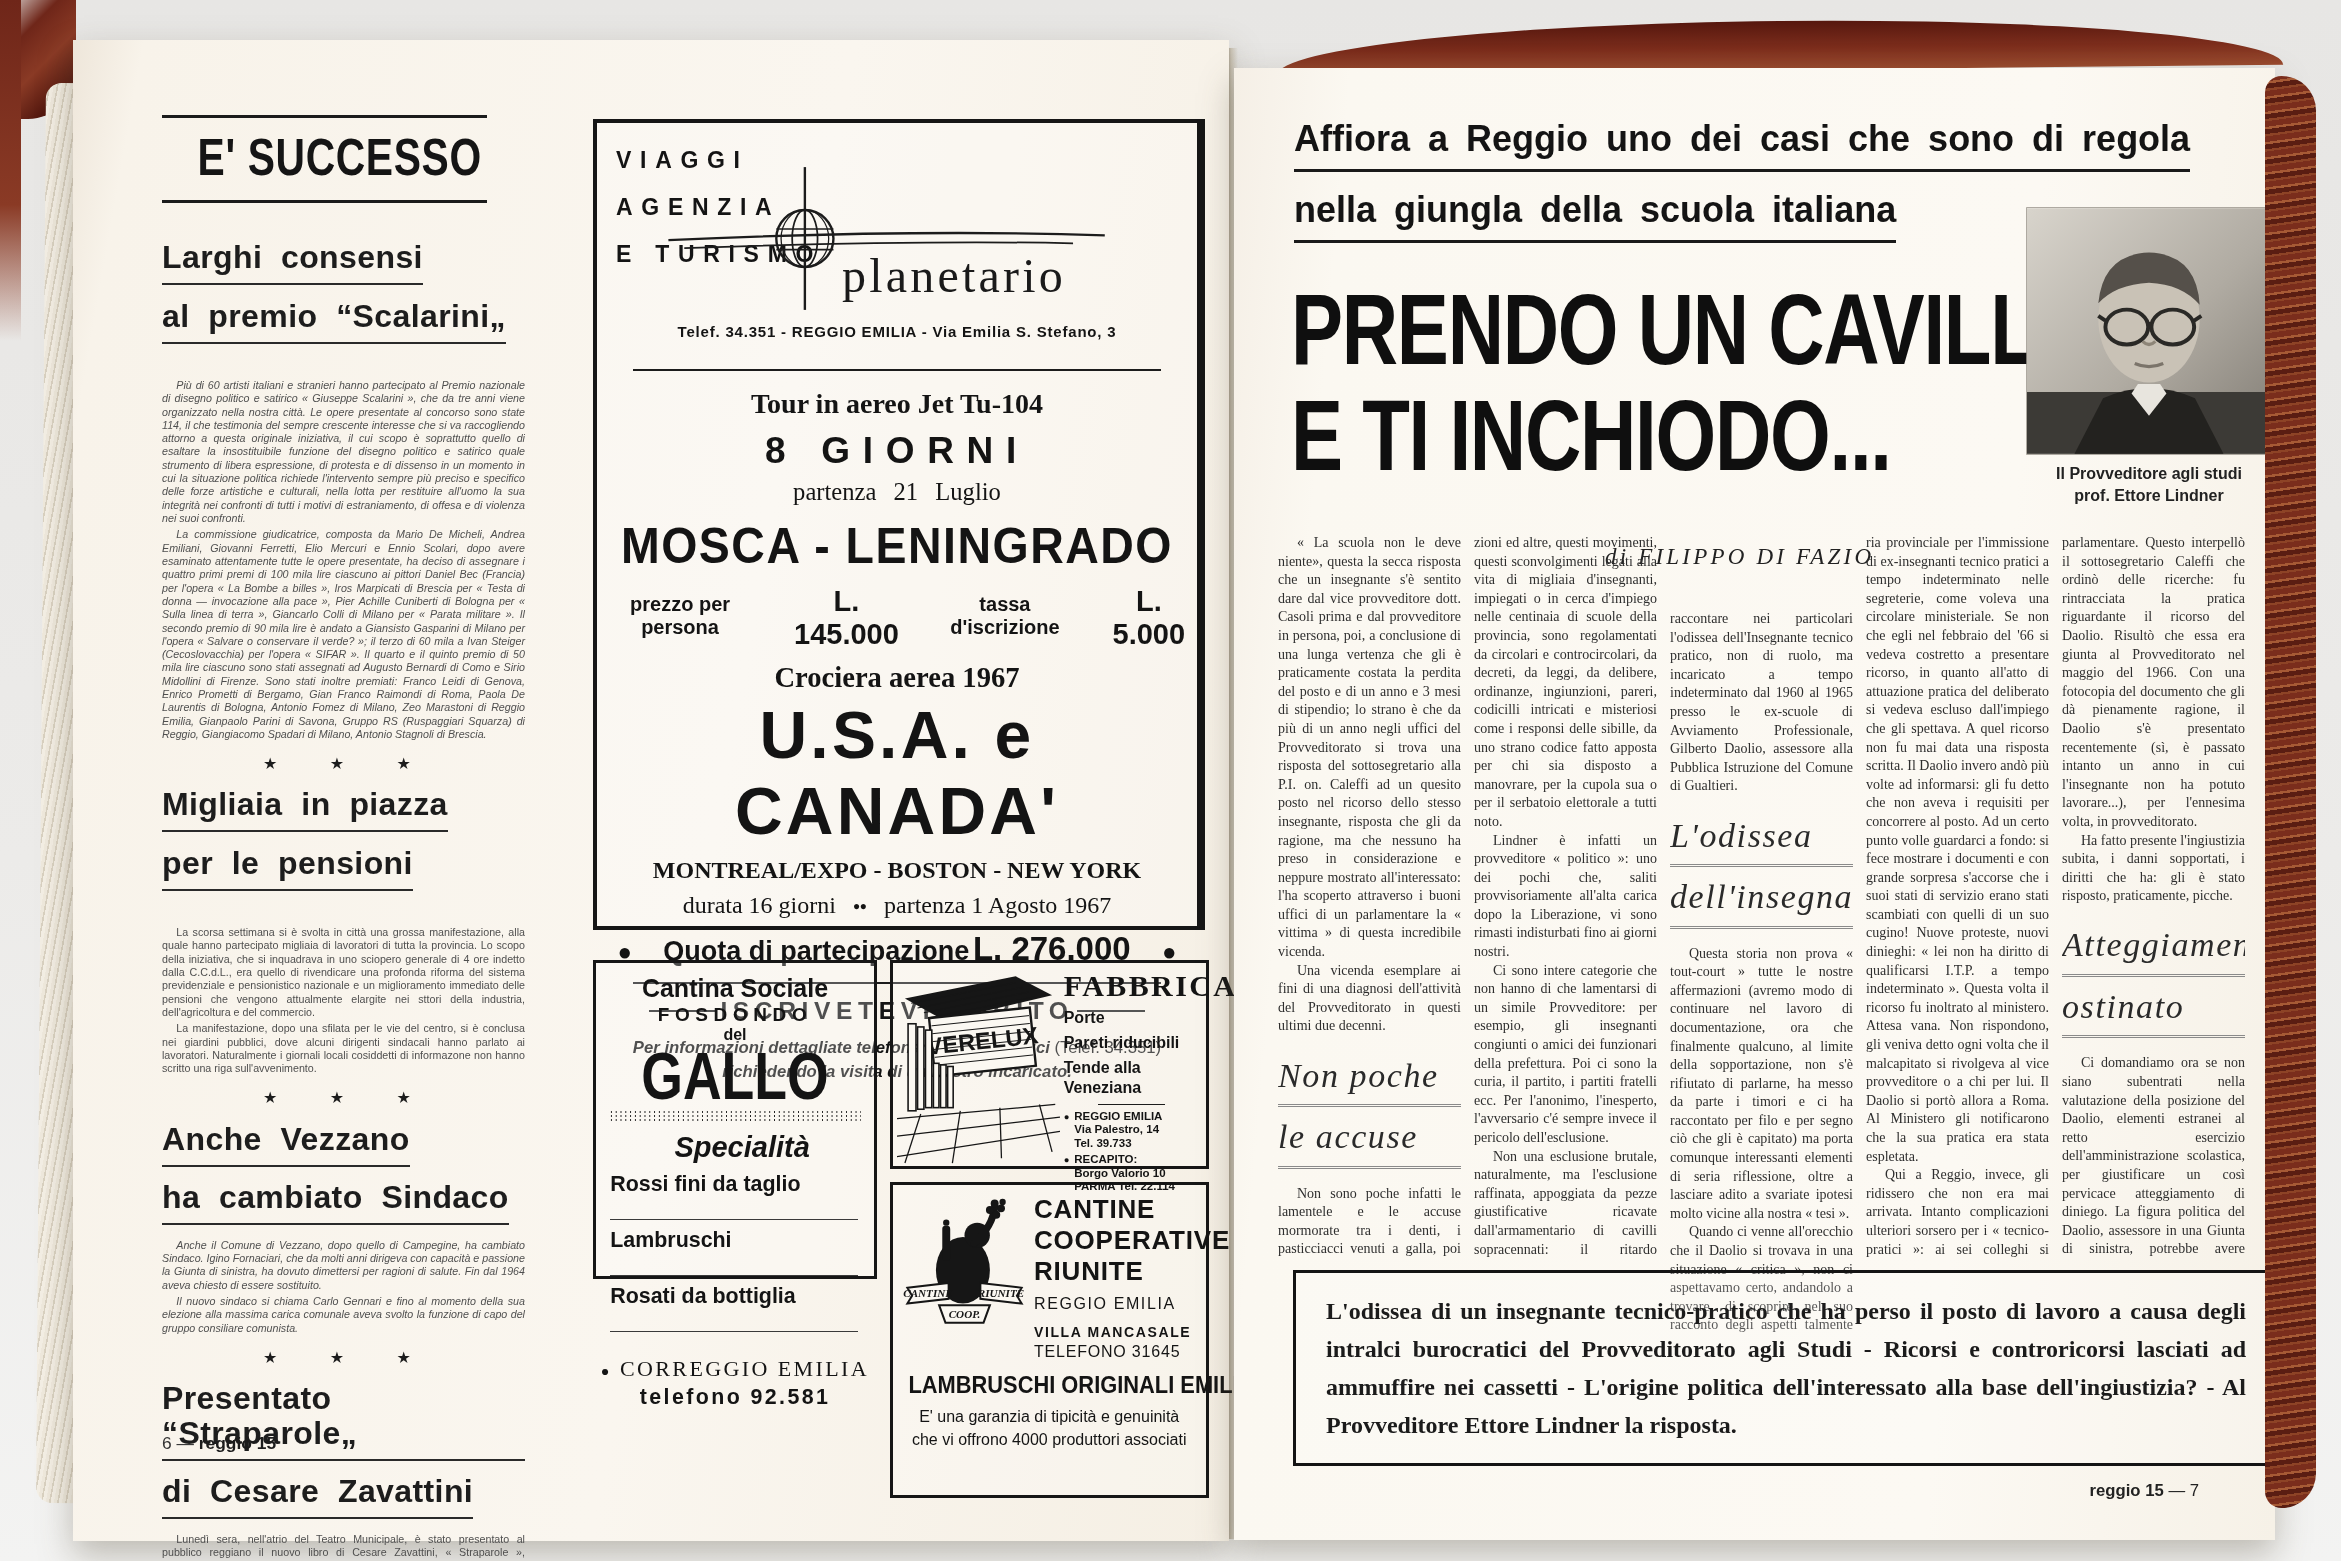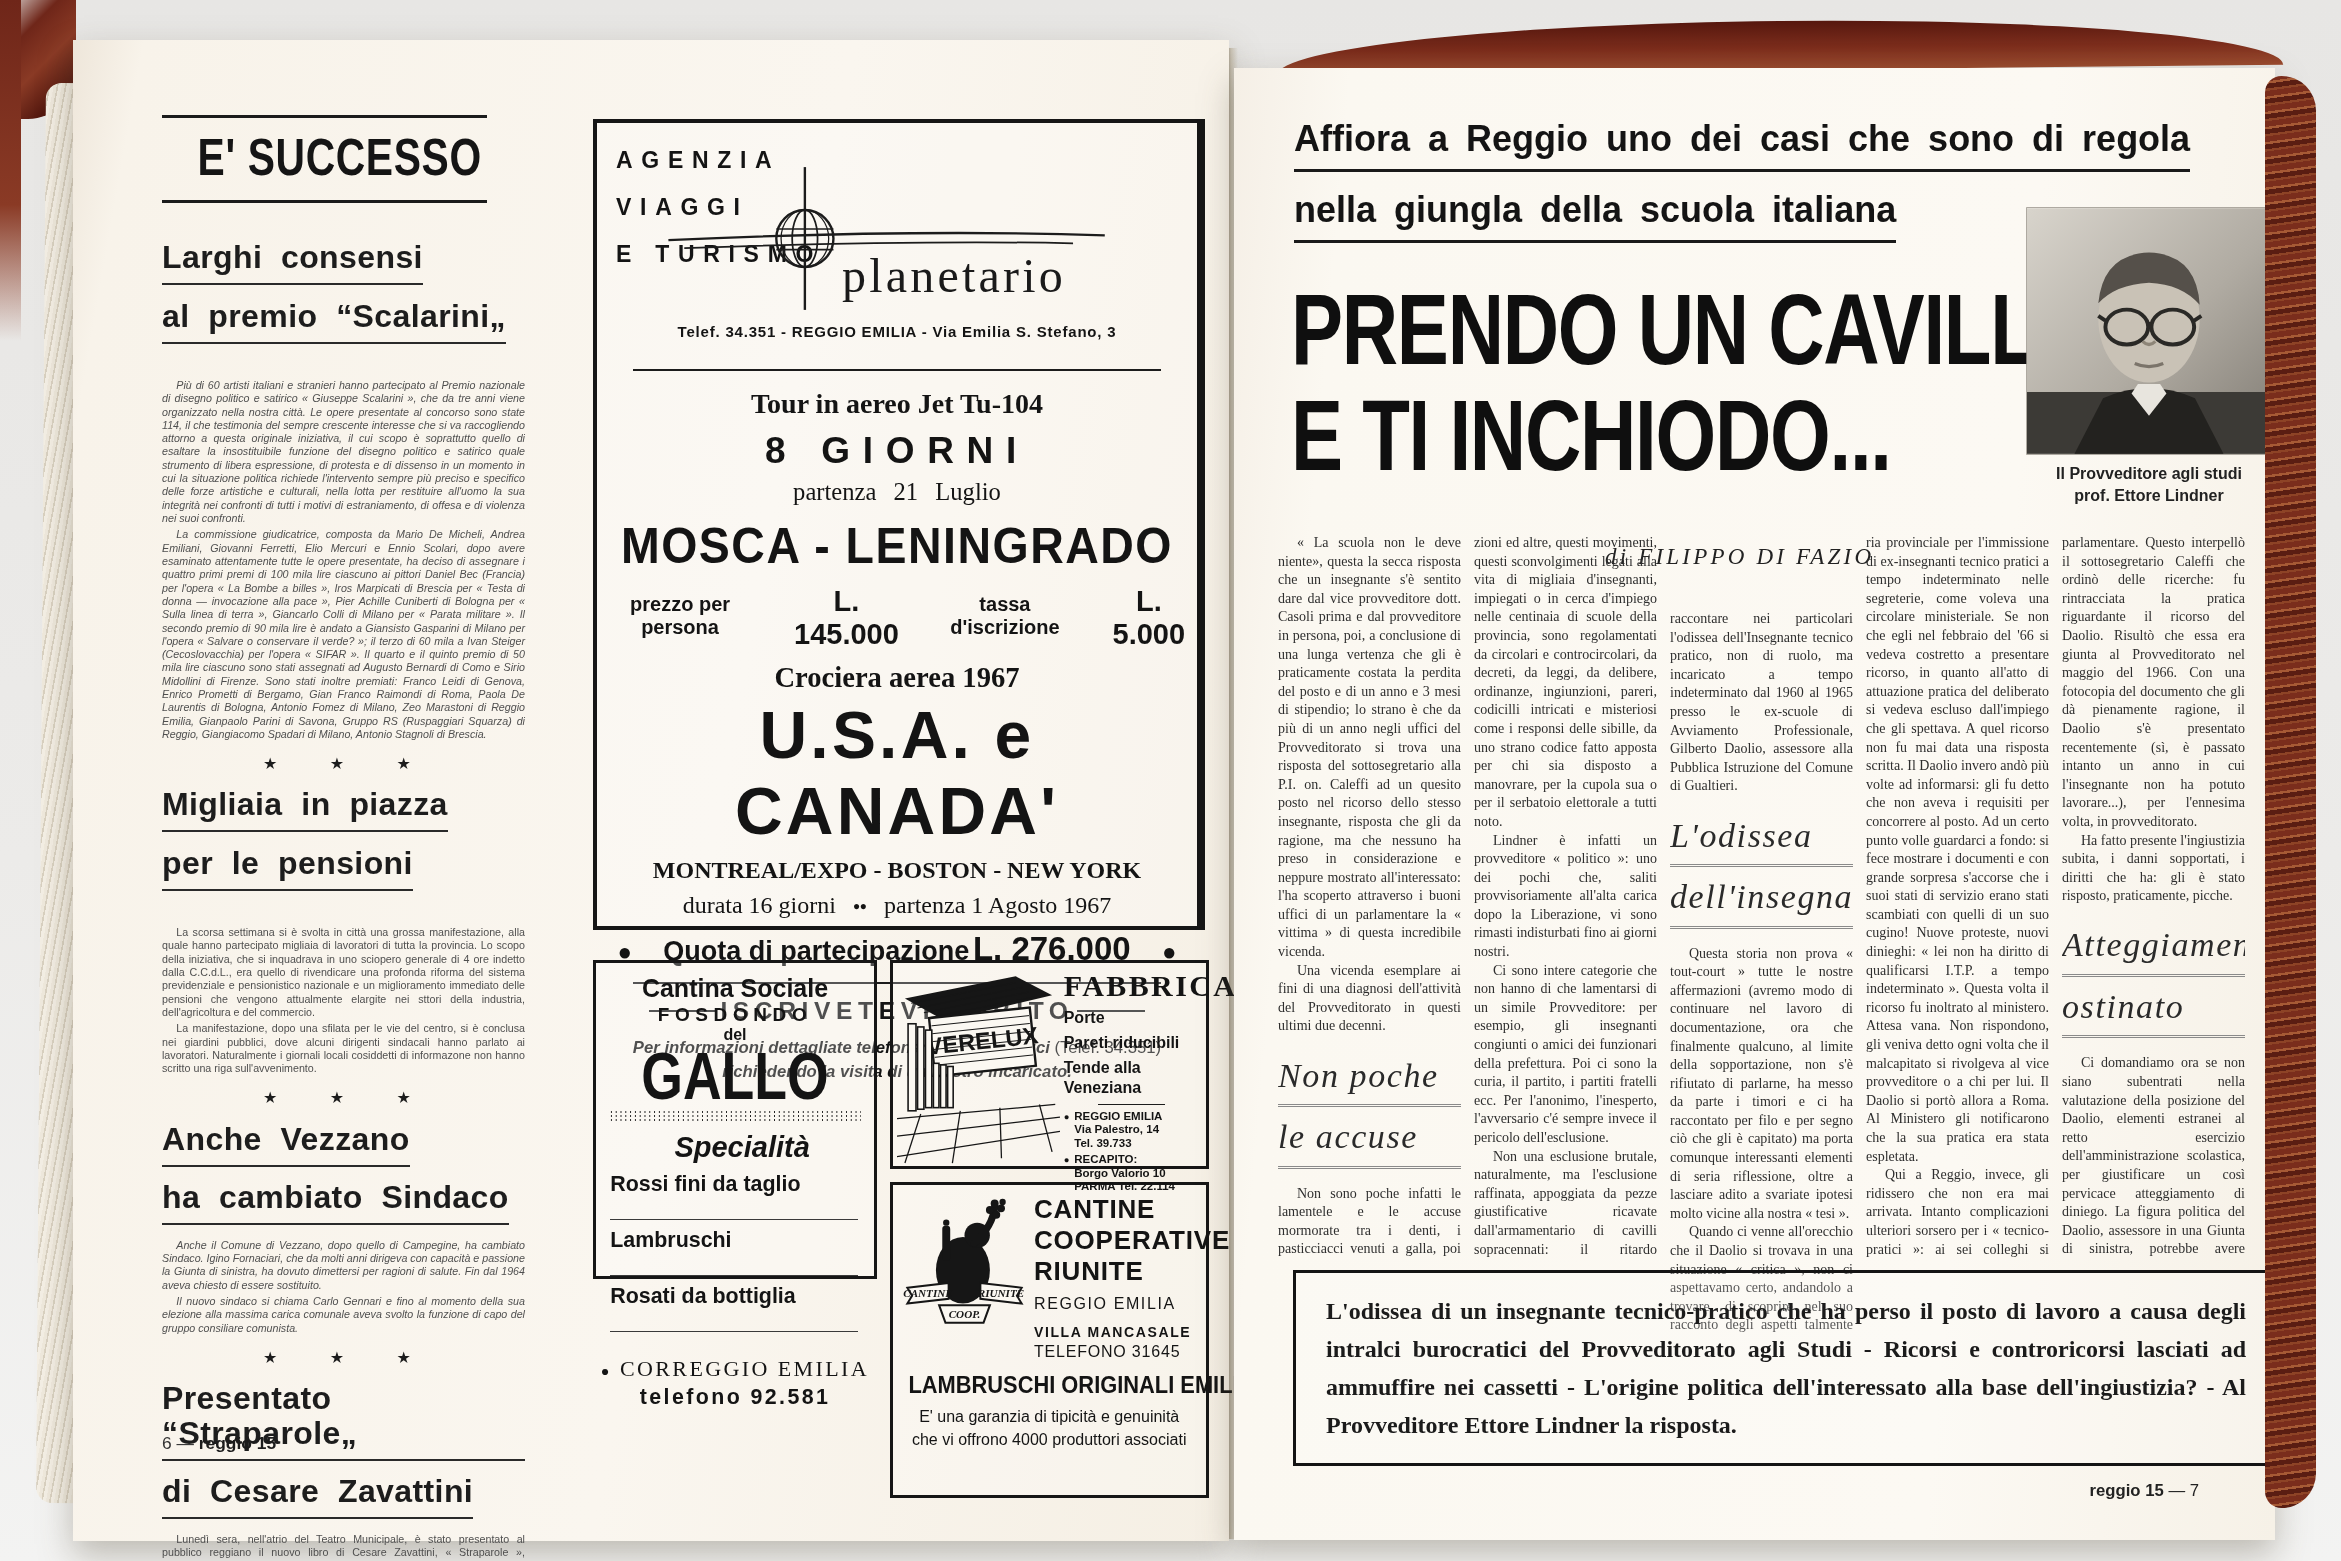--- a/index.html
+++ b/index.html
@@ -201,22 +201,22 @@
     <div class="lfooter">
       <span>6 —</span>
       <b>reggio 15</b>
     </div>
 
     <div class="ad-col">
 
       <div class="ad-box ad-planetario">
         <div class="plan-top">
           <div class="plan-agency">
+            <div>VIAGGI</div>
             <div>AGENZIA</div>
-            <div>VIAGGI</div>
             <div>E TURISMO</div>
           </div>
           <div class="globe-wrap">
             <svg width="603" height="143" viewBox="0 0 760 180">
               <line x1="262" y1="0" x2="262" y2="180" stroke="#1c1c1c" stroke-width="3"></line>
               <path d="M 90 92 Q 400 78 640 86" stroke="#1c1c1c" stroke-width="3" fill="none"></path>
               <path d="M 110 102 Q 400 92 600 96" stroke="#1c1c1c" stroke-width="2.2" fill="none"></path>
               <circle cx="262" cy="90" r="36" fill="none" stroke="#1c1c1c" stroke-width="3"></circle>
               <ellipse cx="262" cy="90" rx="16" ry="36" fill="none" stroke="#1c1c1c" stroke-width="2.2"></ellipse>
               <ellipse cx="262" cy="90" rx="30" ry="36" fill="none" stroke="#1c1c1c" stroke-width="1.6"></ellipse>

